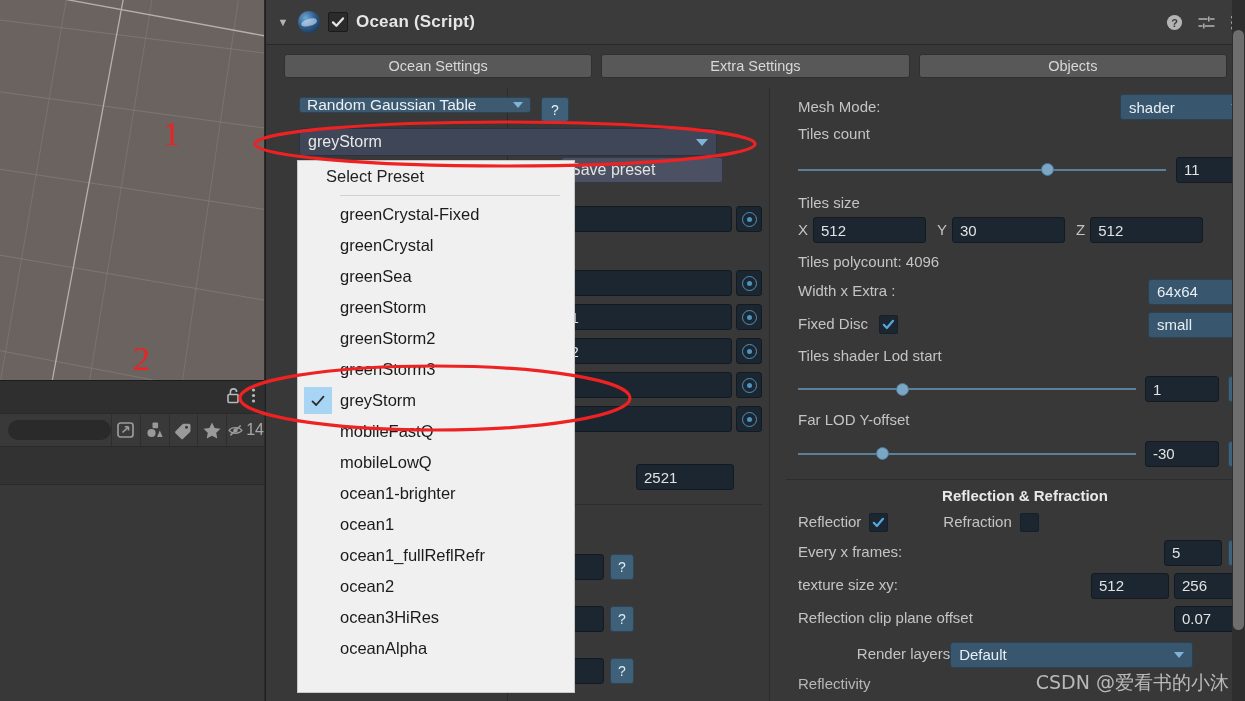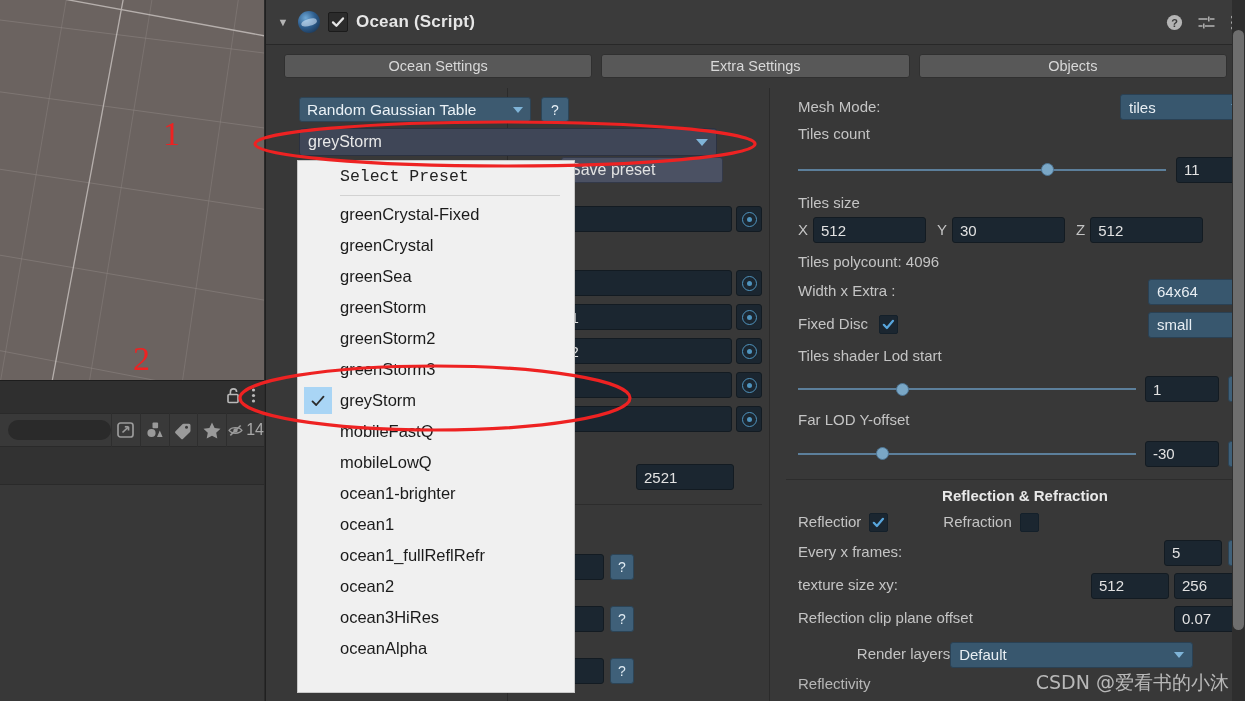--- a/index.html
+++ b/index.html
@@ -142,21 +142,21 @@
   .hsep { height: 1px; background: #2c2c2c; }
 
   
   .preset-ddl {
     position: absolute; left: 298px; top: 128px; width: 418px; height: 28px;
     background: #3f4657; border: 1px solid #2b3140; border-radius: 3px;
     display: flex; align-items: center; justify-content: space-between; padding: 0 8px;
     color: #e8e8e8; font-size: 16px; z-index: 40;
   }
   .gauss-btn {
-    position: absolute; left: 298px; top: 97px; height: 25px; width: 232px;
+    position: absolute; left: 298px; top: 97px; height: 16px; width: 232px;
     background: #3d5a70; border: 1px solid #2d4354; border-radius: 3px;
     display: flex; align-items: center; justify-content: space-between; padding: 0 7px;
     color: #eaf1f6; font-size: 15.5px; z-index: 40;
   }
   .gauss-q {
     position: absolute; left: 540px; top: 97px; width: 28px; height: 25px;
     background: #3f6079; border: 1px solid #2c4456; border-radius: 3px;
     color: #e5eef5; font-size: 14px; display: flex; align-items: center; justify-content: center; z-index: 40;
   }
   .save-preset {
@@ -167,21 +167,21 @@
 
   
   .popup {
     position: absolute; left: 297px; top: 160px; width: 278px; height: 533px;
     background: #f0f0f0; border: 1px solid #c8c8c8; z-index: 60; overflow: hidden;
   }
   .popup-item {
     height: 31px; display: flex; align-items: center; color: #1b1b1b; font-size: 16.5px;
     padding-left: 42px; position: relative;
   }
-  .popup-item.header { padding-left: 42px; color: #222; font-family: Liberation Mono, monospace; }
+  .popup-item.header { padding-left: 28px; color: #222; }
   .popup-sep { height: 1px; background: #d2d2d2; margin: 3px 14px 3px 42px; }
   .popup-check {
     position: absolute; left: 6px; top: 2px; width: 28px; height: 27px;
     background: #a9d5f5; display: flex; align-items: center; justify-content: center;
   }
   .popup-check svg { width: 16px; height: 16px; }
 
   
   .scrollbar {
     position: absolute; right: 0; top: 0; width: 13px; height: 701px; background: #2e2e2e;
@@ -420,21 +420,21 @@
           <div class="field" style="width:70px;">0.93</div>
           <div class="qbtn">?</div>
         </div>
       </div>
 
       <div class="colR">
 
         <div style="display:flex; align-items:center; justify-content:space-between; height:26px;">
           <span class="lbl">Mesh Mode:</span>
           <div class="ddl" style="width:132px;">
-            <span>tiles</span>
+            <span>shader</span>
             <span class="caret"></span>
           </div>
         </div>
 
         <div class="lbl" style="margin-top:6px;">Tiles count</div>
 
         <div style="display:flex; align-items:center; gap:10px; margin-top:14px;">
           <div class="slider" style="flex:1;">
             <div class="track"></div>
               <div class="knob" style="left:66%"></div>

